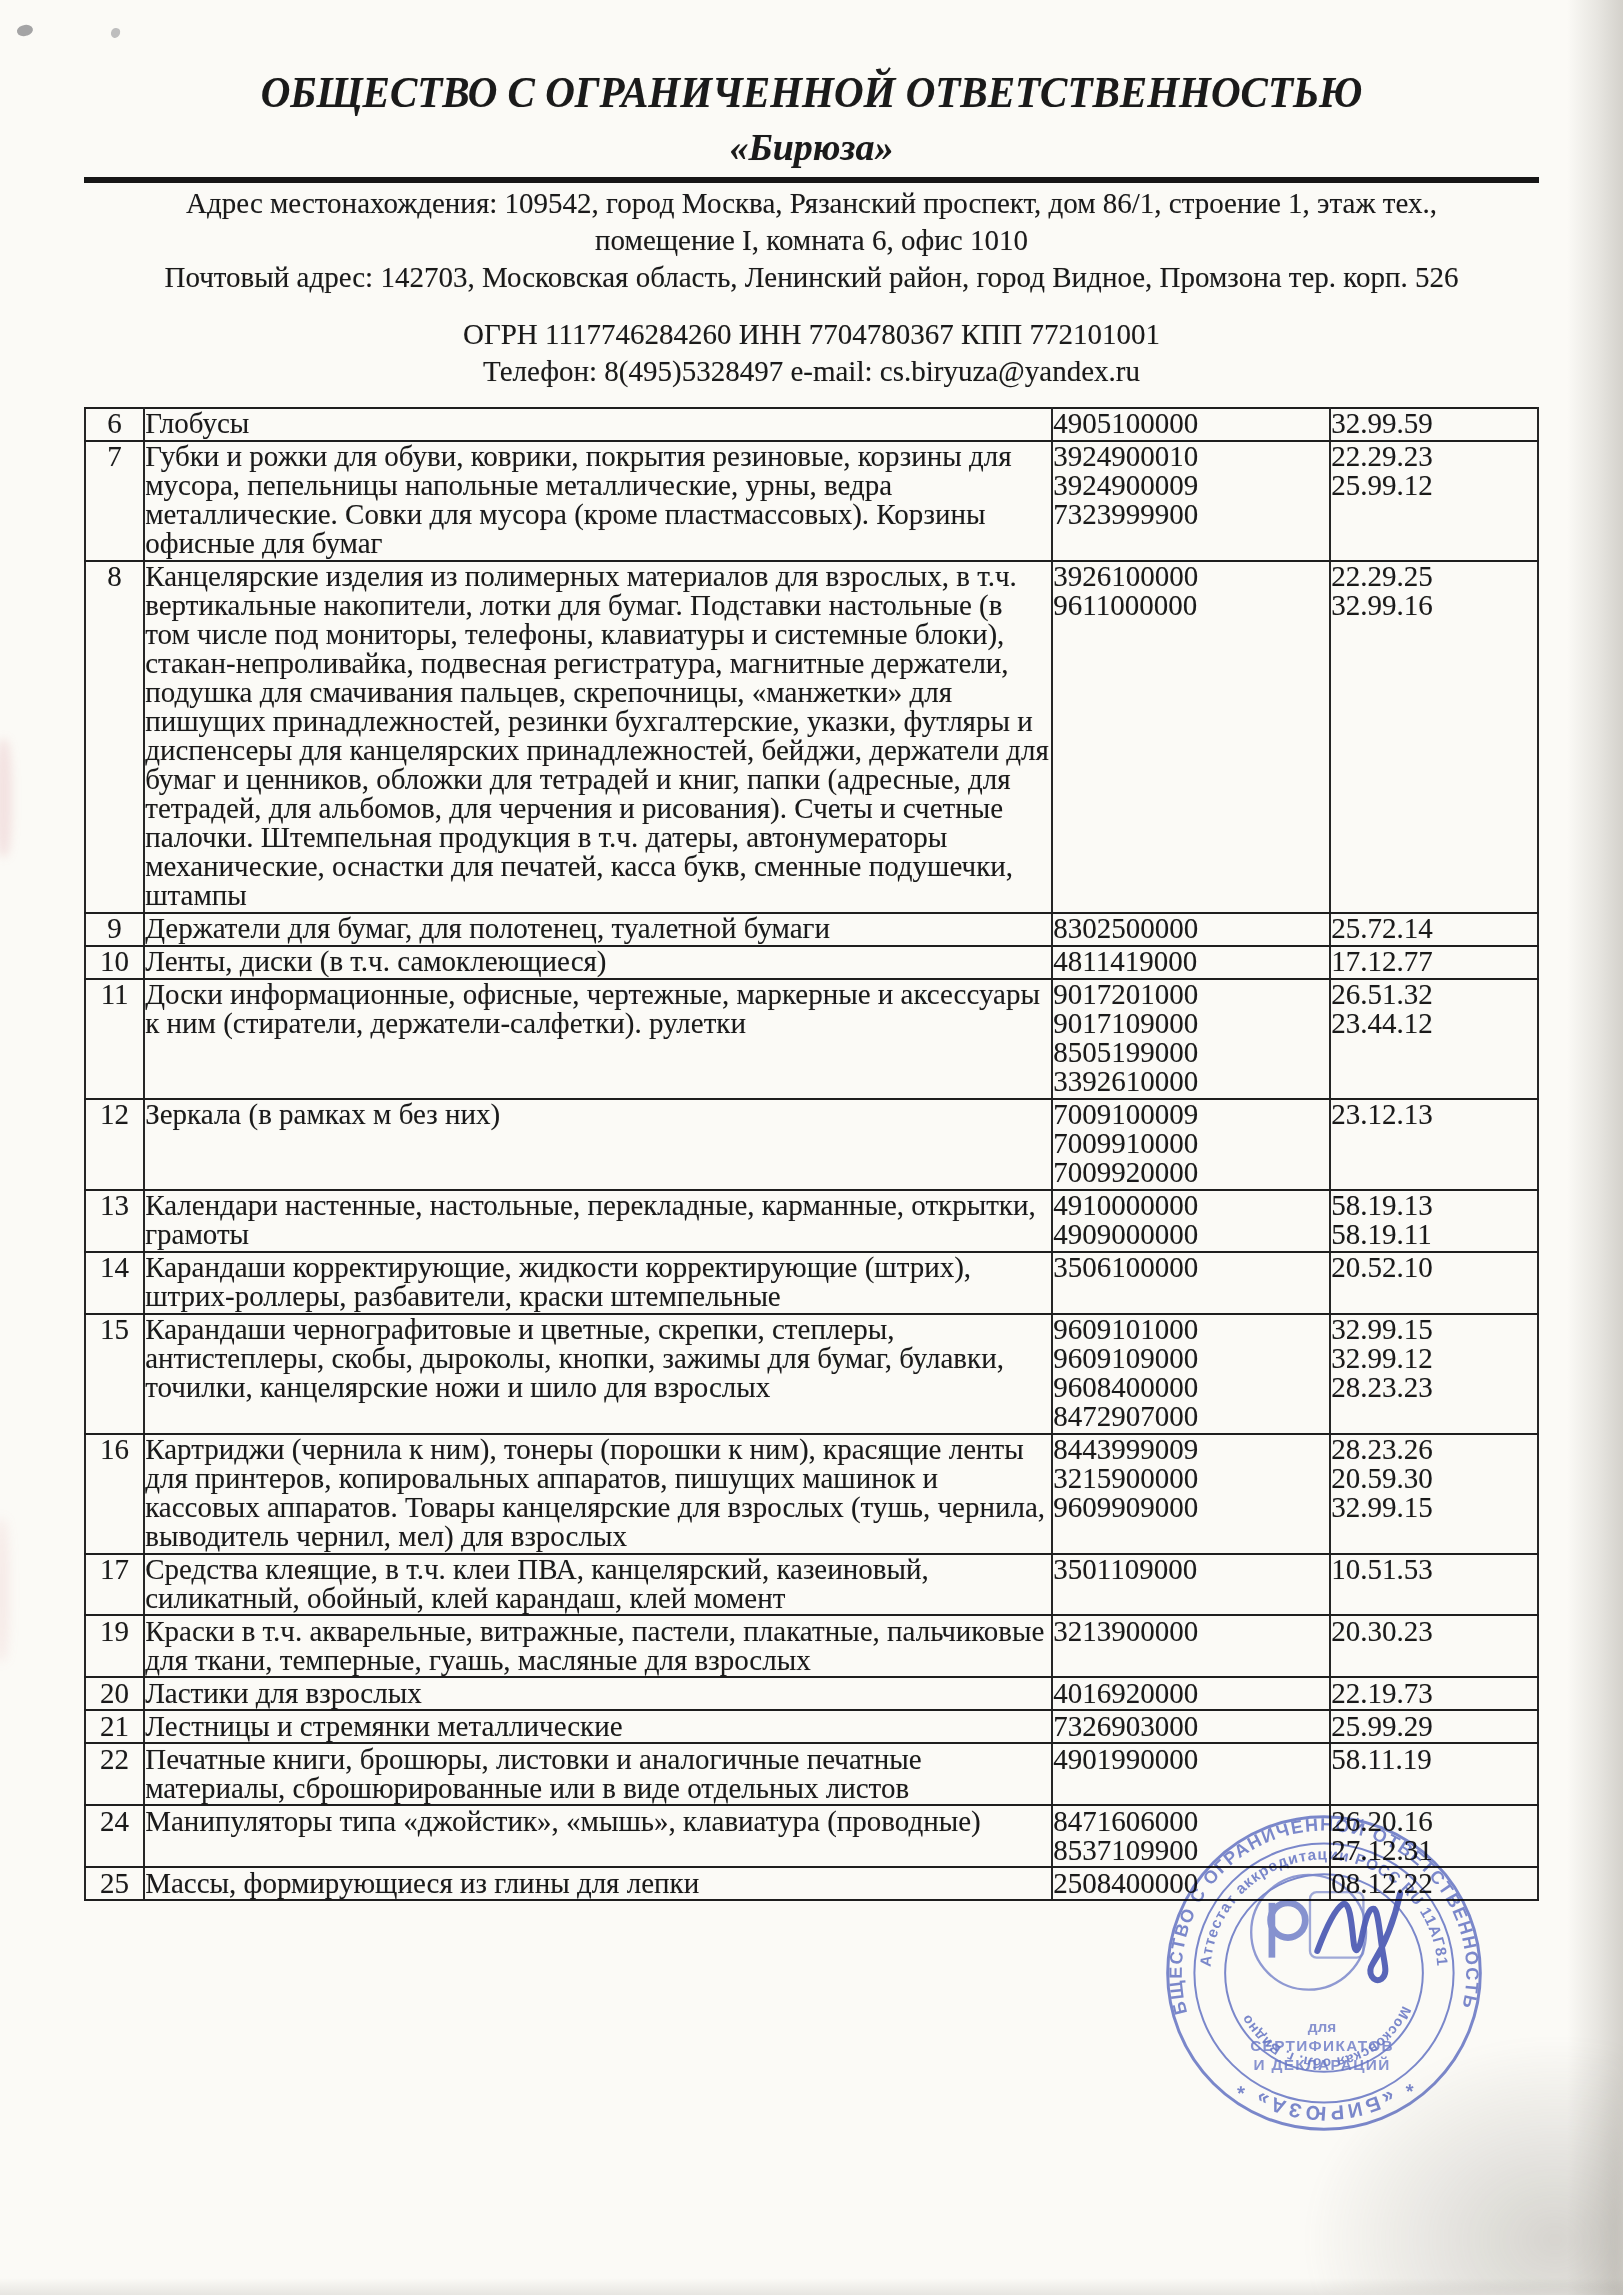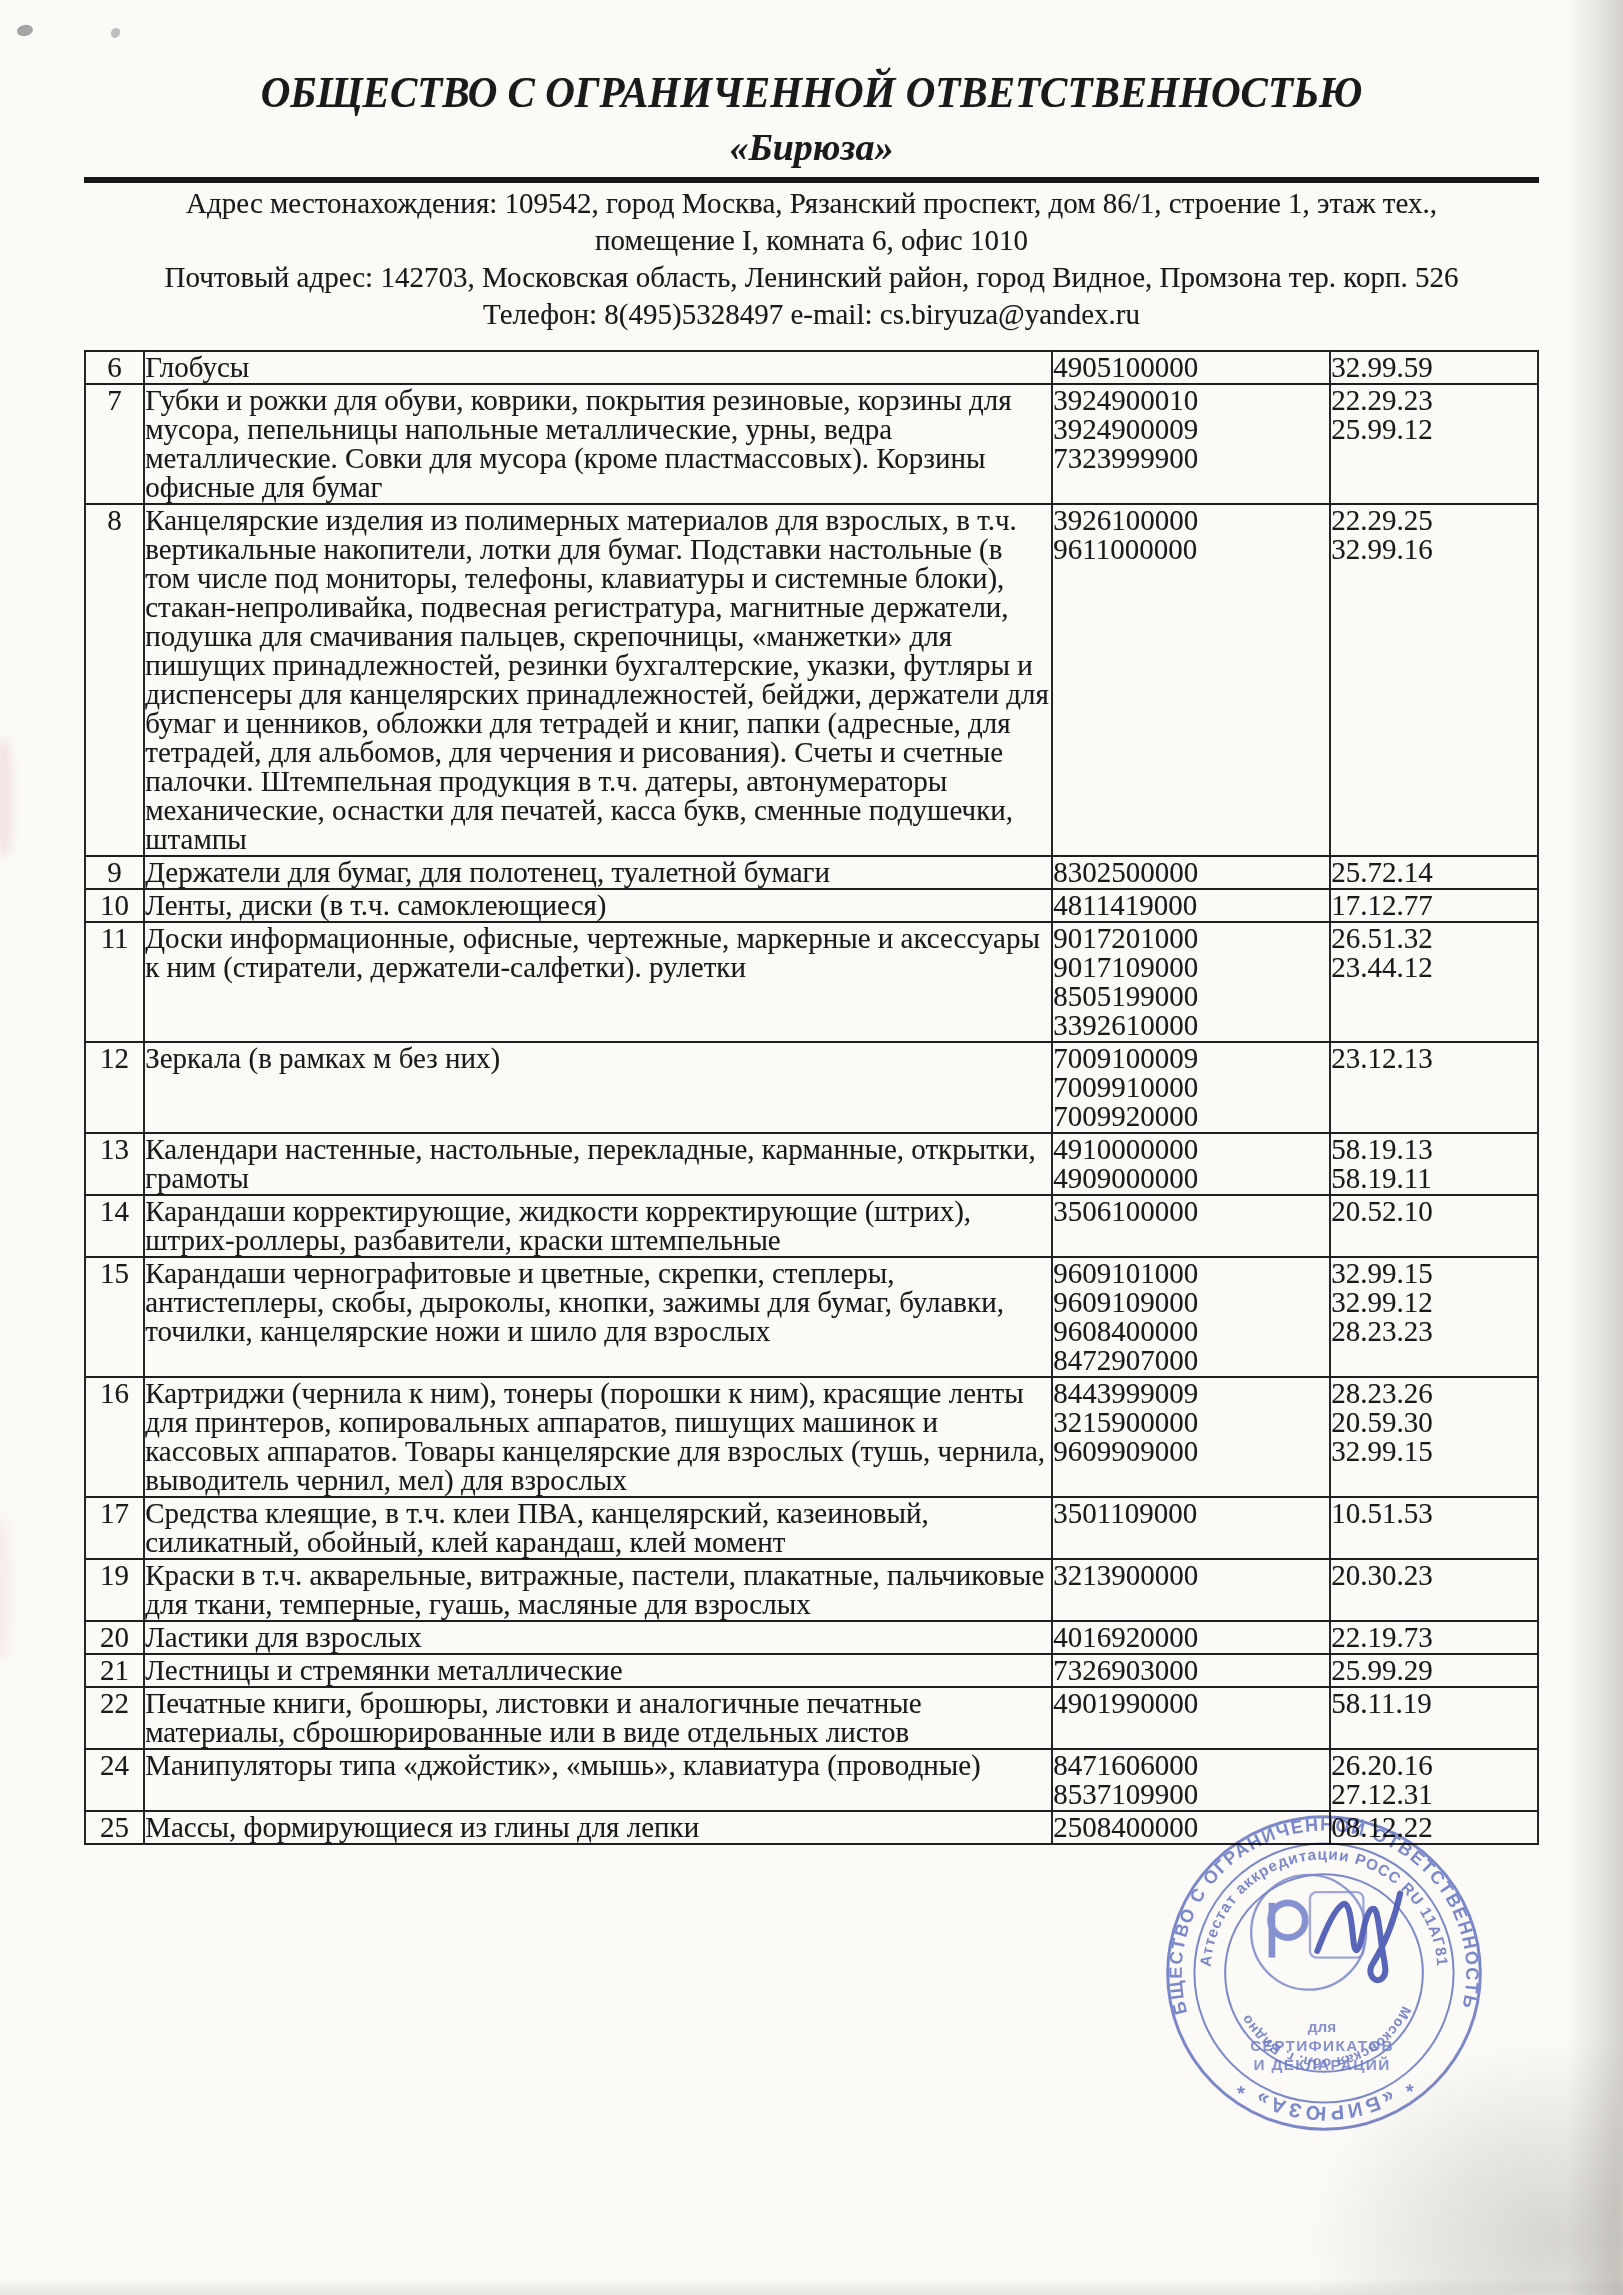--- a/index.html
+++ b/index.html
@@ -73,20 +73,21 @@
 
   <div class="header">
     <h1 class="title-main">ОБЩЕСТВО С ОГРАНИЧЕННОЙ ОТВЕТСТВЕННОСТЬЮ</h1>
     <h2 class="title-name">«Бирюза»</h2>
     <div class="title-rule"></div>
     <div class="addr">
       <div>Адрес местонахождения: 109542, город Москва, Рязанский проспект, дом 86/1, строение 1, этаж тех.,</div>
       <div>помещение I, комната 6, офис 1010</div>
       <div>Почтовый адрес: 142703, Московская область, Ленинский район, город Видное, Промзона тер. корп. 526</div>
     </div>
+    <div class="reg-line">ОГРН 1117746284260 ИНН 7704780367 КПП 772101001</div>
     <div class="contact-line">Телефон: 8(495)5328497 e-mail: cs.biryuza@yandex.ru</div>
   </div>
 
   <table class="codes">
     <tbody id="rows">
     <tr>
       <td class="c-num">6</td>
       <td class="c-desc">Глобусы</td>
       <td class="c-code">
             <div>4905100000</div>

